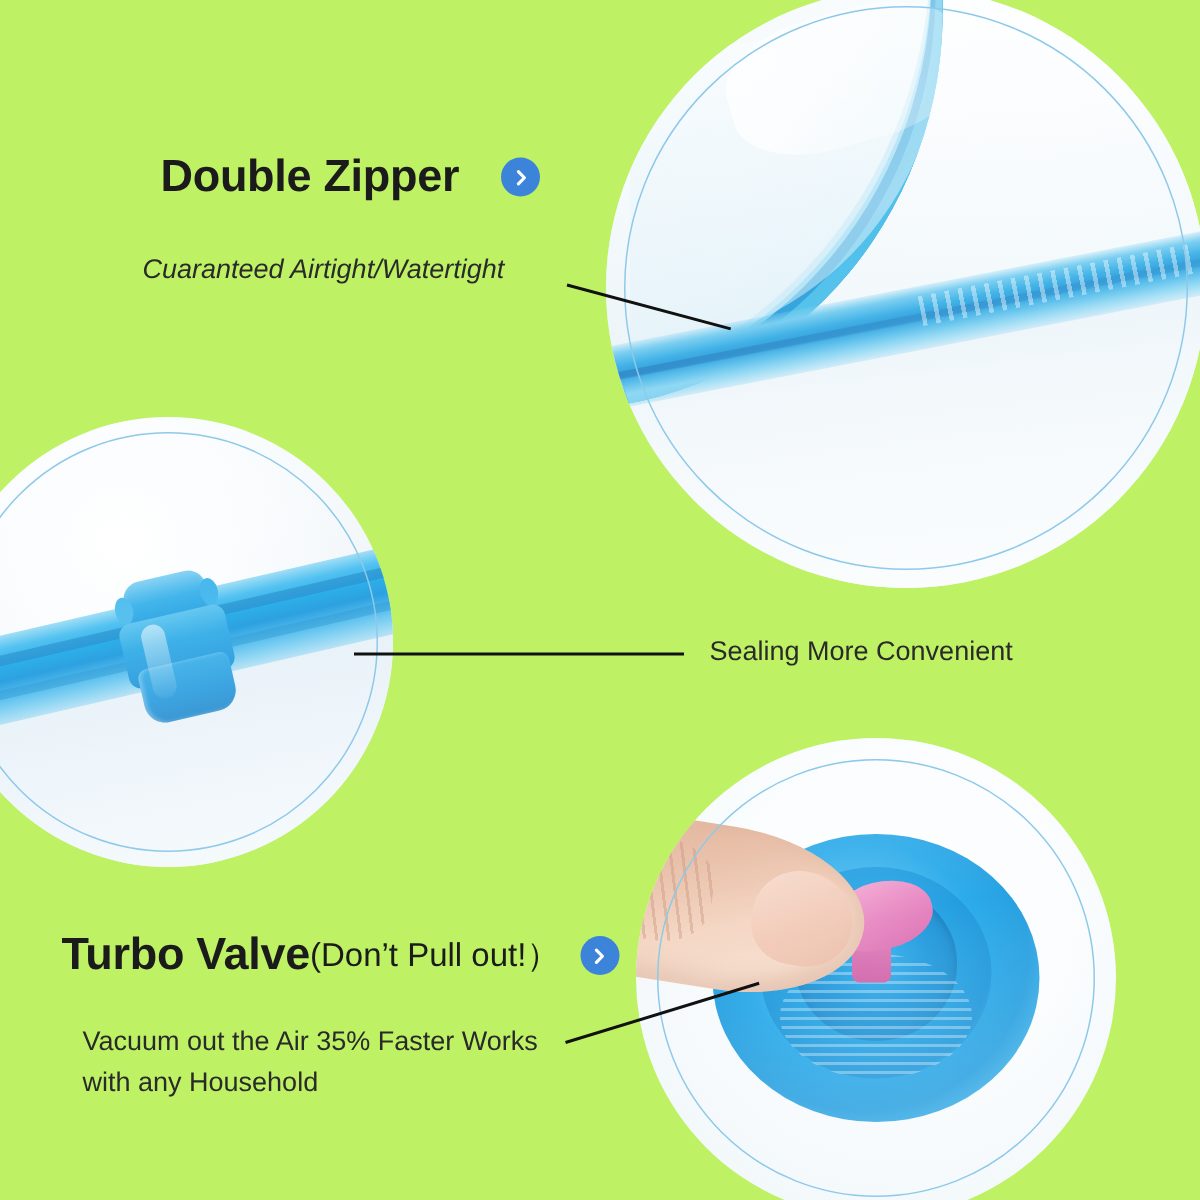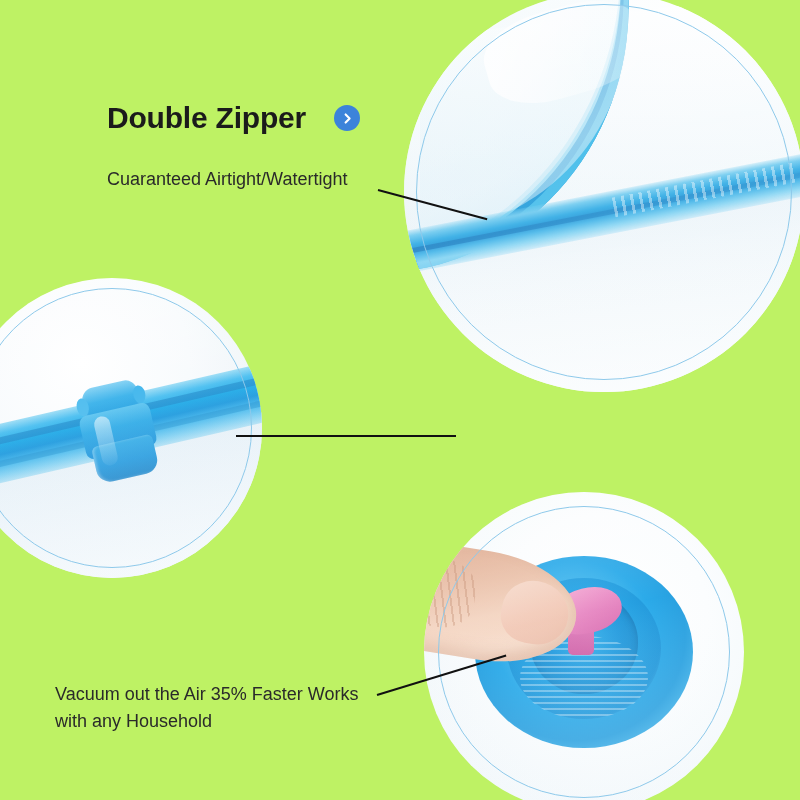--- a/index.html
+++ b/index.html
@@ -399,21 +399,21 @@
     background: #3c83da;
     display: inline-flex;
     align-items: center;
     justify-content: center;
     flex: none;
   }
   .chev svg { display: block; }
 
   #hl-zipper { left: 107px; top: 101px; }
   #hl-zipper .chev { margin-left: 28px; }
-  #sub-zipper { left: 107px; top: 166px; }
+  #sub-zipper { left: 95px; top: 166px; font-style: italic; }
 
   #hl-clip { left: 468px; top: 362px; }
   #hl-clip .chev { margin-right: 30px; }
   #sub-clip { left: 473px; top: 421px; }
 
   #hl-valve { left: 41px; top: 620px; }
   #hl-valve .chev { margin-left: 14px; }
   #sub-valve { left: 55px; top: 681px; width: 340px; }
 </style>
 </head>
@@ -470,16 +470,26 @@
   <div class="headline" id="hl-zipper">
     <span class="title">Double Zipper</span>
     <span class="chev">
       <svg width="13" height="13" viewBox="0 0 13 13" aria-hidden="true">
         <path d="M4.6 2.4 L8.6 6.5 L4.6 10.6" fill="none" stroke="#ffffff" stroke-width="2.1" stroke-linecap="round" stroke-linejoin="round"></path>
       </svg>
     </span>
   </div>
   <div class="subtext" id="sub-zipper">Cuaranteed Airtight/Watertight</div>
 
-
+  <div class="subtext" id="sub-clip">Sealing More Convenient</div>
+
+  <div class="headline" id="hl-valve">
+    <span class="title">Turbo Valve</span>
+    <span class="title-note">(Don’t Pull out!）</span>
+    <span class="chev">
+      <svg width="13" height="13" viewBox="0 0 13 13" aria-hidden="true">
+        <path d="M4.6 2.4 L8.6 6.5 L4.6 10.6" fill="none" stroke="#ffffff" stroke-width="2.1" stroke-linecap="round" stroke-linejoin="round"></path>
+      </svg>
+    </span>
+  </div>
   <div class="subtext" id="sub-valve">Vacuum out the Air 35% Faster Works with any Household</div>
 
 </div>
 
 </body></html>

